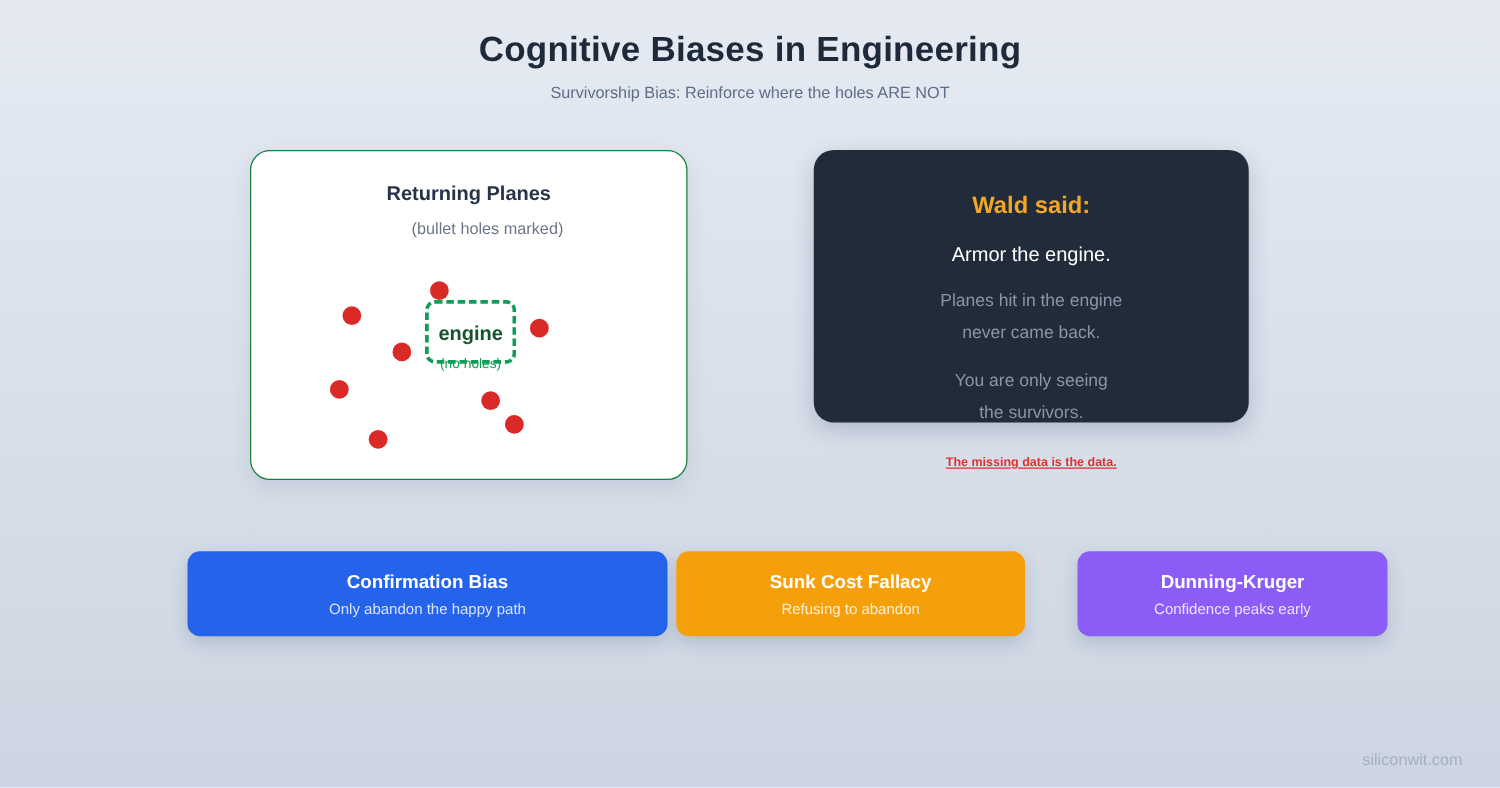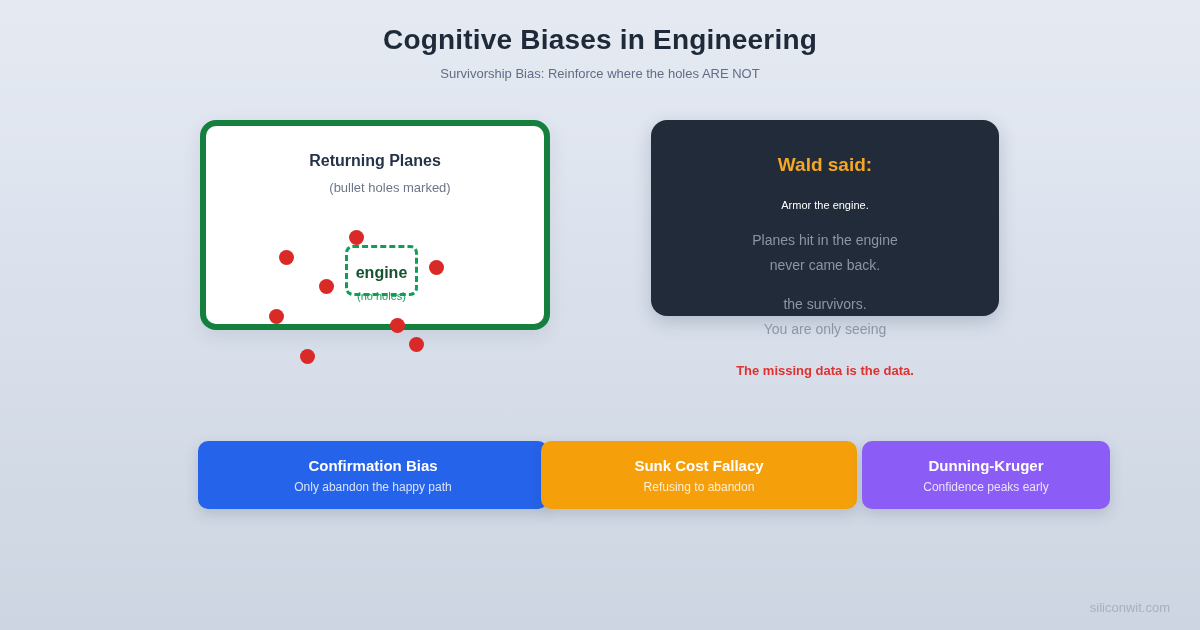--- a/index.html
+++ b/index.html
@@ -18,22 +18,22 @@
     text-align: center; font-size: 28px; font-weight: 700; color: #1e2a3a;
     letter-spacing: 0.2px;
   }
   .main-subtitle {
     position: absolute; left: 0; top: 66px; width: 100%;
     text-align: center; font-size: 13px; color: #5f6e87;
   }
 
   
   .planes-card {
-    position: absolute; left: 200px; top: 120px; width: 350px; height: 210px;
-    background: #ffffff; border: 6px solid #15803d; border-radius: 16px;
+    position: absolute; left: 200px; top: 120px; width: 350px; height: 264px;
+    background: #ffffff; border: 1px solid #15803d; border-radius: 16px;
     box-shadow: 0 6px 18px rgba(40,60,90,0.10);
   }
   .planes-title {
     position: absolute; left: 0; top: 26px; width: 100%;
     text-align: center; font-size: 16px; font-weight: 700; color: #263349;
   }
   .planes-subtitle {
     position: absolute; left: 0; top: 54px; width: 100%;
     text-align: center; font-size: 13px; color: #6b7788; padding-left: 30px;
   }
@@ -50,40 +50,40 @@
     position: absolute; left: 0; top: 16px; width: 100%;
     text-align: center; font-size: 16px; font-weight: 700; color: #14532d;
   }
   .engine-sublabel {
     position: absolute; left: 0; bottom: -9px; width: 100%;
     text-align: center; font-size: 11px; color: #109d58; white-space: nowrap;
   }
 
   
   .wald-card {
-    position: absolute; left: 651px; top: 120px; width: 348px; height: 196px;
+    position: absolute; left: 651px; top: 120px; width: 348px; height: 218px;
     background: #212b3a; border-radius: 16px;
     box-shadow: 0 6px 18px rgba(40,60,90,0.22);
     text-align: center; padding-top: 34px;
   }
   .wald-title { font-size: 19px; font-weight: 700; color: #f5a623; line-height: 22px; }
-  .wald-statement { margin-top: 19px; font-size: 11px; color: #ffffff; line-height: 20px; }
+  .wald-statement { margin-top: 19px; font-size: 16px; color: #ffffff; line-height: 20px; }
   .wald-explanation { margin-top: 13px; font-size: 14px; color: #8b95a6; line-height: 25px; }
   .wald-observation { margin-top: 14px; font-size: 14px; color: #8b95a6; line-height: 25px; }
-  .wald-punchline { margin-top: 20px; font-size: 13px; font-weight: 700; color: #e03131; line-height: 18px; }
+  .wald-punchline { margin-top: 20px; font-size: 10px; font-weight: 700; color: #e03131; line-height: 18px; text-decoration: underline; }
 
   
   .bias-card {
     position: absolute; top: 441px; height: 68px; border-radius: 10px;
     box-shadow: 0 5px 14px rgba(40,60,90,0.18);
     display: flex; flex-direction: column; align-items: center; justify-content: center;
     gap: 6px;
   }
-  .bias-card.c0 { left: 150px; width: 350px; background: #2563eb; margin-left: 48px; }
-  .bias-card.c1 { left: 541px; width: 316px; background: #f5a00b; }
+  .bias-card.c0 { left: 150px; width: 384px; background: #2563eb; }
+  .bias-card.c1 { left: 541px; width: 279px; background: #f5a00b; }
   .bias-card.c2 { left: 862px; width: 248px; background: #8b2be2; }
   .bias-title { font-size: 15px; font-weight: 700; color: #ffffff; }
   .bias-subtitle { font-size: 12px; color: rgba(255,255,255,0.82); }
 
   
   .watermark {
     position: absolute; right: 30px; top: 600px;
     font-size: 13px; color: #a6b0c0;
   }
 </style>
@@ -116,22 +116,22 @@
   </div>
 
   <div class="wald-card">
     <div class="wald-title">Wald said:</div>
     <div class="wald-statement">Armor the engine.</div>
     <div class="wald-explanation">
       <div>Planes hit in the engine</div>
       <div>never came back.</div>
     </div>
     <div class="wald-observation">
+      <div>You are only seeing</div>
       <div>the survivors.</div>
-      <div>You are only seeing</div>
     </div>
     <div class="wald-punchline">The missing data is the data.</div>
   </div>
 
   <div class="bias-card c0" style="background: rgb(37, 99, 235);">
     <div class="bias-title">Confirmation Bias</div>
     <div class="bias-subtitle">Only abandon the happy path</div>
   </div>
   <div class="bias-card c1" style="background: rgb(245, 160, 11);">
     <div class="bias-title">Sunk Cost Fallacy</div>

